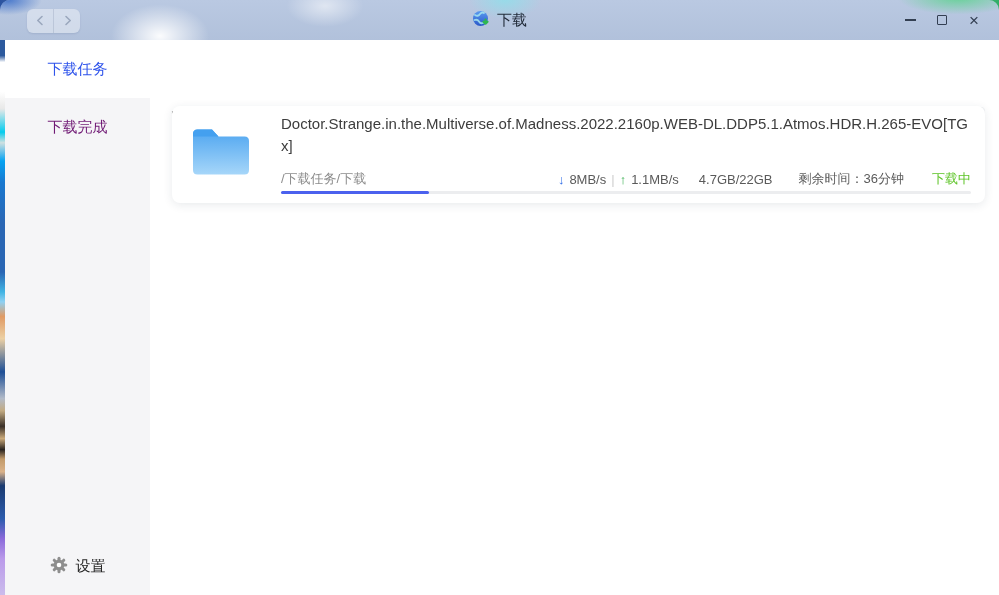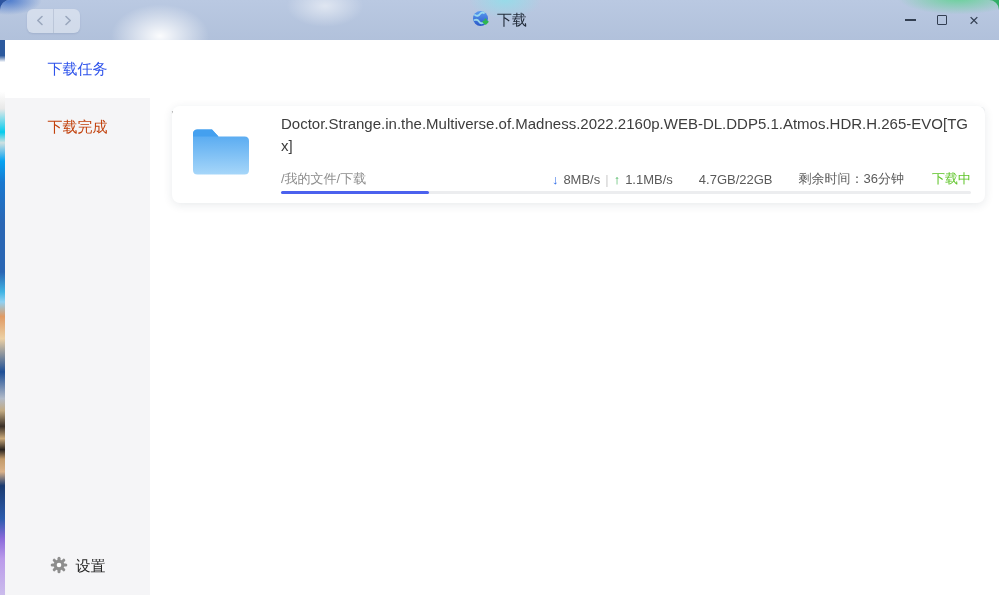--- a/index.html
+++ b/index.html
@@ -40,21 +40,21 @@
       #04ccee 16.6%, #cfe0e0 18.5%, #05a3f2 21.8%, #1878d0 25.6%,
       #2a66b4 33%, #2a66b4 41.8%, #41b4e4 45.4%, #8fd0f2 47.2%,
       #e09a64 49.8%, #ecd0a4 53.8%, #1e4f96 59.8%, #b2bac8 64.6%,
       #c2aa82 66.8%, #3a3028 69.6%, #caa97a 71.8%, #2a2420 73.8%,
       #c29a6a 75.5%, #dab28a 77.8%, #1a3a70 80.3%, #2c5cae 86.3%,
       #8a6ada 89.8%, #ba9aea 93.5%, #cbbcec 100%); }
 
   
   .sidebar { position:absolute; left:5px; top:40px; width:145px; bottom:0; background:#f5f5f7; }
   .sidebar-item { height:58px; display:flex; align-items:center; justify-content:center;
-    font-size:15px; color:#c2410c; cursor:pointer; }
+    font-size:15px; color:#701a75; cursor:pointer; }
   .sidebar-item.active { background:#ffffff; color:#2f54eb; }
   .settings-row { position:absolute; left:0; right:0; bottom:10px; height:38px;
     display:flex; align-items:center; justify-content:center; gap:8px;
     font-size:15px; color:#262626; cursor:pointer; }
 
   
   .content { position:absolute; left:150px; top:40px; right:0; bottom:0; background:#ffffff; }
   .page-title { position:absolute; left:22px; top:67px; font-size:19px; font-weight:bold; color:#141414; }
   .stats { position:absolute; left:22px; top:98px; display:flex; align-items:center; gap:7px;
     font-size:13px; color:#555; white-space:nowrap; }
@@ -74,21 +74,21 @@
   .card { position:absolute; left:22px; top:66px; right:14px; height:97px;
     background:#fff; border-radius:8px; box-shadow:0 2px 10px rgba(30,45,70,.10);
     cursor:pointer; }
   .folder-wrap { position:absolute; left:18px; top:15px; width:62px; height:58px; }
   .file-name { position:absolute; left:109px; top:7px; width:692px;
     font-size:15px; line-height:22px; color:#3d3d3d; word-break:break-all; }
   .meta-row { position:absolute; left:109px; right:14px; top:64px; display:flex;
     align-items:center; font-size:13px; color:#5a5a5a; white-space:nowrap; }
   .file-path { color:#8c8c8c; margin-right:auto; }
   .speed-group { display:flex; align-items:center; gap:5px; }
-  .meta-size { margin-left:26px; }
+  .meta-size { margin-left:20px; }
   .meta-time { margin-left:26px;text-align:right; }
   .meta-status { margin-left:28px; color:#5dc427; }
   .progress { position:absolute; left:109px; right:14px; bottom:9px; height:3px;
     background:#ecedef; border-radius:2px; }
   .progress-fill { height:100%; width:0; background:#4b61ee; border-radius:2px; }
 </style>
 </head>
 <body>
 
 <div class="window">
@@ -218,21 +218,21 @@
             <stop offset="0" stop-color="#4ea5f0"></stop>
                 <stop offset="1" stop-color="#a6d6f9"></stop>
           </linearGradient>
             </defs>
           <path d="M3 13 q0-4.5 4.5-4.5 h14.5 l6.5 7 h26 q4.5 0 4.5 4.5 v29 q0 4.5-4.5 4.5 h-47 q-4.5 0-4.5-4.5 z" fill="url(#fg)"></path>
           <path d="M3 13 q0-4.5 4.5-4.5 h14.5 l6.5 7 h-25.5 z" fill="#44a0ef"></path>
         </svg>
       </div>
       <div class="file-name">Doctor.Strange.in.the.Multiverse.of.Madness.2022.2160p.WEB-DL.DDP5.1.Atmos.HDR.H.265-EVO[TGx]</div>
       <div class="meta-row">
-        <span class="file-path">/我的文件/下载</span>
+        <span class="file-path">/下载任务/下载</span>
         <span class="speed-group">
           <span class="arrow-down">↓</span>
             <span>8MB/s</span>
           <span class="sep">|</span>
           <span class="arrow-up">↑</span>
             <span>1.1MB/s</span>
         </span>
         <span class="meta-size">4.7GB/22GB</span>
         <span class="meta-time">剩余时间：36分钟</span>
         <span class="meta-status">下载中</span>

